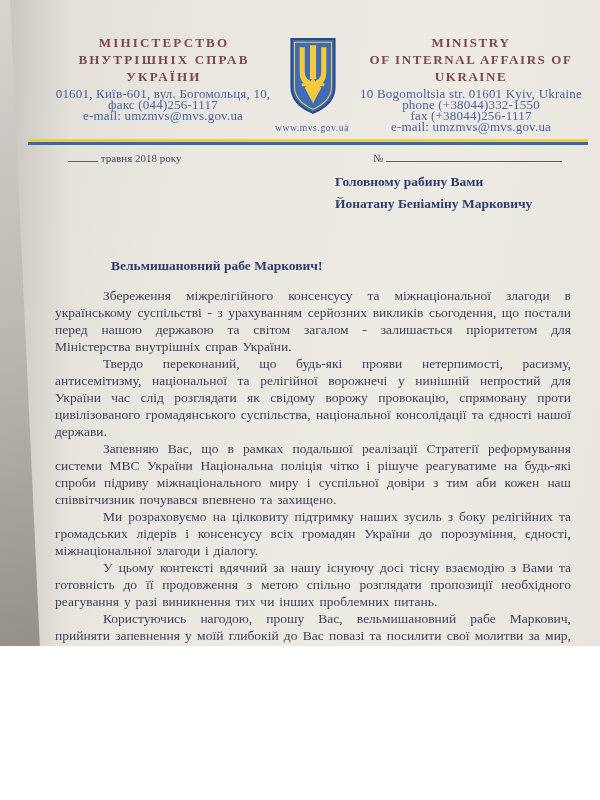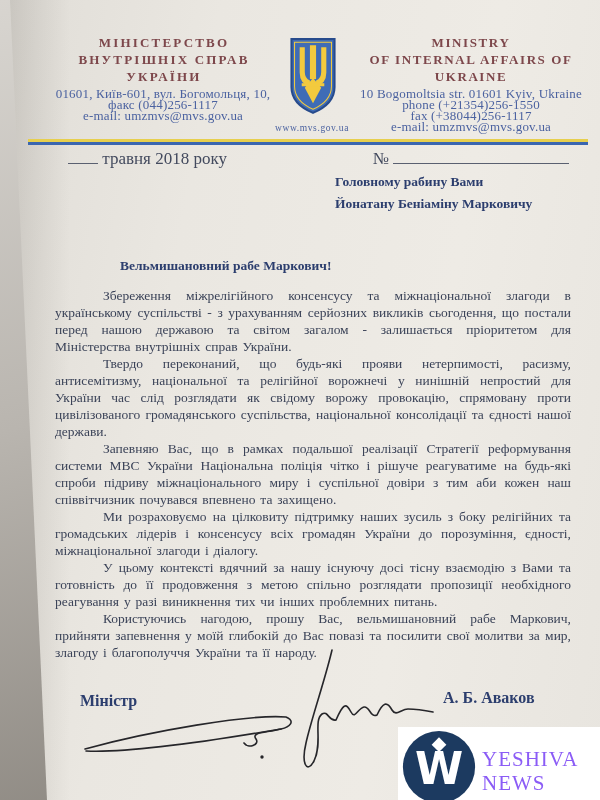--- a/index.html
+++ b/index.html
@@ -1,17 +1,17 @@
 <!DOCTYPE html>
 <html><head>
 <meta charset="utf-8">
 <style>
   html,body{margin:0;padding:0;}
   .stage{
-    position:relative; width:600px; height:800px; overflow:hidden;
+    position:relative; width:600px; height:646px; overflow:hidden;
     background:linear-gradient(165deg,#d8d5d0 0%,#b9b5af 45%,#827d76 100%);
     font-family:"Liberation Serif", serif;
   }
   
   .paper{
     position:absolute; inset:0;
     clip-path:polygon(10px 0, 600px 0, 600px 800px, 47px 800px);
     background:linear-gradient(100deg,#e0ddd7 0%,#eae7e1 30%,#eeebe5 68%,#e8e5df 100%);
   }
   .paper::before{
@@ -24,21 +24,21 @@
   .title{
     color:#7d474b; font-weight:bold; font-size:13px; line-height:17px;
     letter-spacing:2.2px;
   }
   .title.en{letter-spacing:1.6px;}
   .contact{color:#4b62a0; font-size:13px; line-height:11px; letter-spacing:.2px;}
   .website{color:#4b62a0; font-size:9.5px; letter-spacing:.6px;}
   .divider{left:28px; top:139px; width:560px;}
   .divider .y{height:3px; background:#e7cf4e;}
   .divider .b{height:3px; background:#3a66b0;}
-  .refline{color:#434a5e; font-size:17px;}
+  .refline{color:#434a5e; font-size:11px;}
   .blank{display:inline-block; border-bottom:1px solid #5a6070; height:12px;}
   .recipient{color:#2c3e6e; font-weight:bold; font-size:13.5px; line-height:22px;}
   .salutation{color:#2c3e6e; font-weight:bold; font-size:13.5px;}
   .body{
     left:55px; top:287px; width:516px; color:#3b4358;
     font-size:13.5px; line-height:17px; text-align:justify;
   }
   .body p{margin:0; text-indent:48px; word-spacing:1.5px;}
   .signoff{color:#2c3e6e; font-weight:bold; font-size:16px;}
   .sig-svg{left:55px; top:628px; width:390px; height:165px;}
@@ -89,21 +89,21 @@
     <div class="abs website center" style="left:256px; top:123px; width:112px;">www.mvs.gov.ua</div>
 
     <div class="abs title en center" style="left:355px; top:34px; width:232px;">
       <div>MINISTRY</div>
       <div>OF INTERNAL AFFAIRS OF</div>
       <div>UKRAINE</div>
     </div>
 
     <div class="abs contact center" style="left:355px; top:88px; width:232px;">
       <div>10 Bogomoltsia str. 01601 Kyiv, Ukraine</div>
-      <div>phone (+21354)256-1550</div>
+      <div>phone (+38044)332-1550</div>
       <div>fax (+38044)256-1117</div>
       <div>e-mail: umzmvs@mvs.gov.ua</div>
     </div>
 
     <div class="abs divider">
       <div class="y"></div>
       <div class="b"></div>
     </div>
 
     <div class="abs refline" style="left:68px; top:149px;">
@@ -113,21 +113,21 @@
     <div class="abs refline" style="left:373px; top:149px;">
       <span>№</span>
       <span class="blank" style="width:176px;"></span>
     </div>
 
     <div class="abs recipient" style="left:335px; top:171px; width:240px;">
       <div>Головному рабину Вами</div>
       <div>Йонатану Беніаміну Марковичу</div>
     </div>
 
-    <div class="abs salutation" style="left:120px; top:258px;">Вельмишановний рабе Маркович!</div>
+    <div class="abs salutation" style="left:111px; top:258px;">Вельмишановний рабе Маркович!</div>
 
     <div class="abs body">
       <p>Збереження міжрелігійного консенсусу та міжнаціональної злагоди в українському суспільстві - з урахуванням серйозних викликів сьогодення, що постали перед нашою державою та світом загалом - залишається пріоритетом для Міністерства внутрішніх справ України.</p>
       <p>Твердо переконаний, що будь-які прояви нетерпимості, расизму, антисемітизму, національної та релігійної ворожнечі у нинішній непростий для України час слід розглядати як свідому ворожу провокацію, спрямовану проти цивілізованого громадянського суспільства, національної консолідації та єдності нашої держави.</p>
       <p>Запевняю Вас, що в рамках подальшої реалізації Стратегії реформування системи МВС України Національна поліція чітко і рішуче реагуватиме на будь-які спроби підриву міжнаціонального миру і суспільної довіри з тим аби кожен наш співвітчизник почувався впевнено та захищено.</p>
       <p>Ми розраховуємо на цілковиту підтримку наших зусиль з боку релігійних та громадських лідерів і консенсусу всіх громадян України до порозуміння, єдності, міжнаціональної злагоди і діалогу.</p>
       <p>У цьому контексті вдячний за нашу існуючу досі тісну взаємодію з Вами та готовність до її продовження з метою спільно розглядати пропозиції необхідного реагування у разі виникнення тих чи інших проблемних питань.</p>
       <p>Користуючись нагодою, прошу Вас, вельмишановний рабе Маркович, прийняти запевнення у моїй глибокій до Вас повазі та посилити свої молитви за мир, злагоду і благополуччя України та її народу.</p>
     </div>
 

